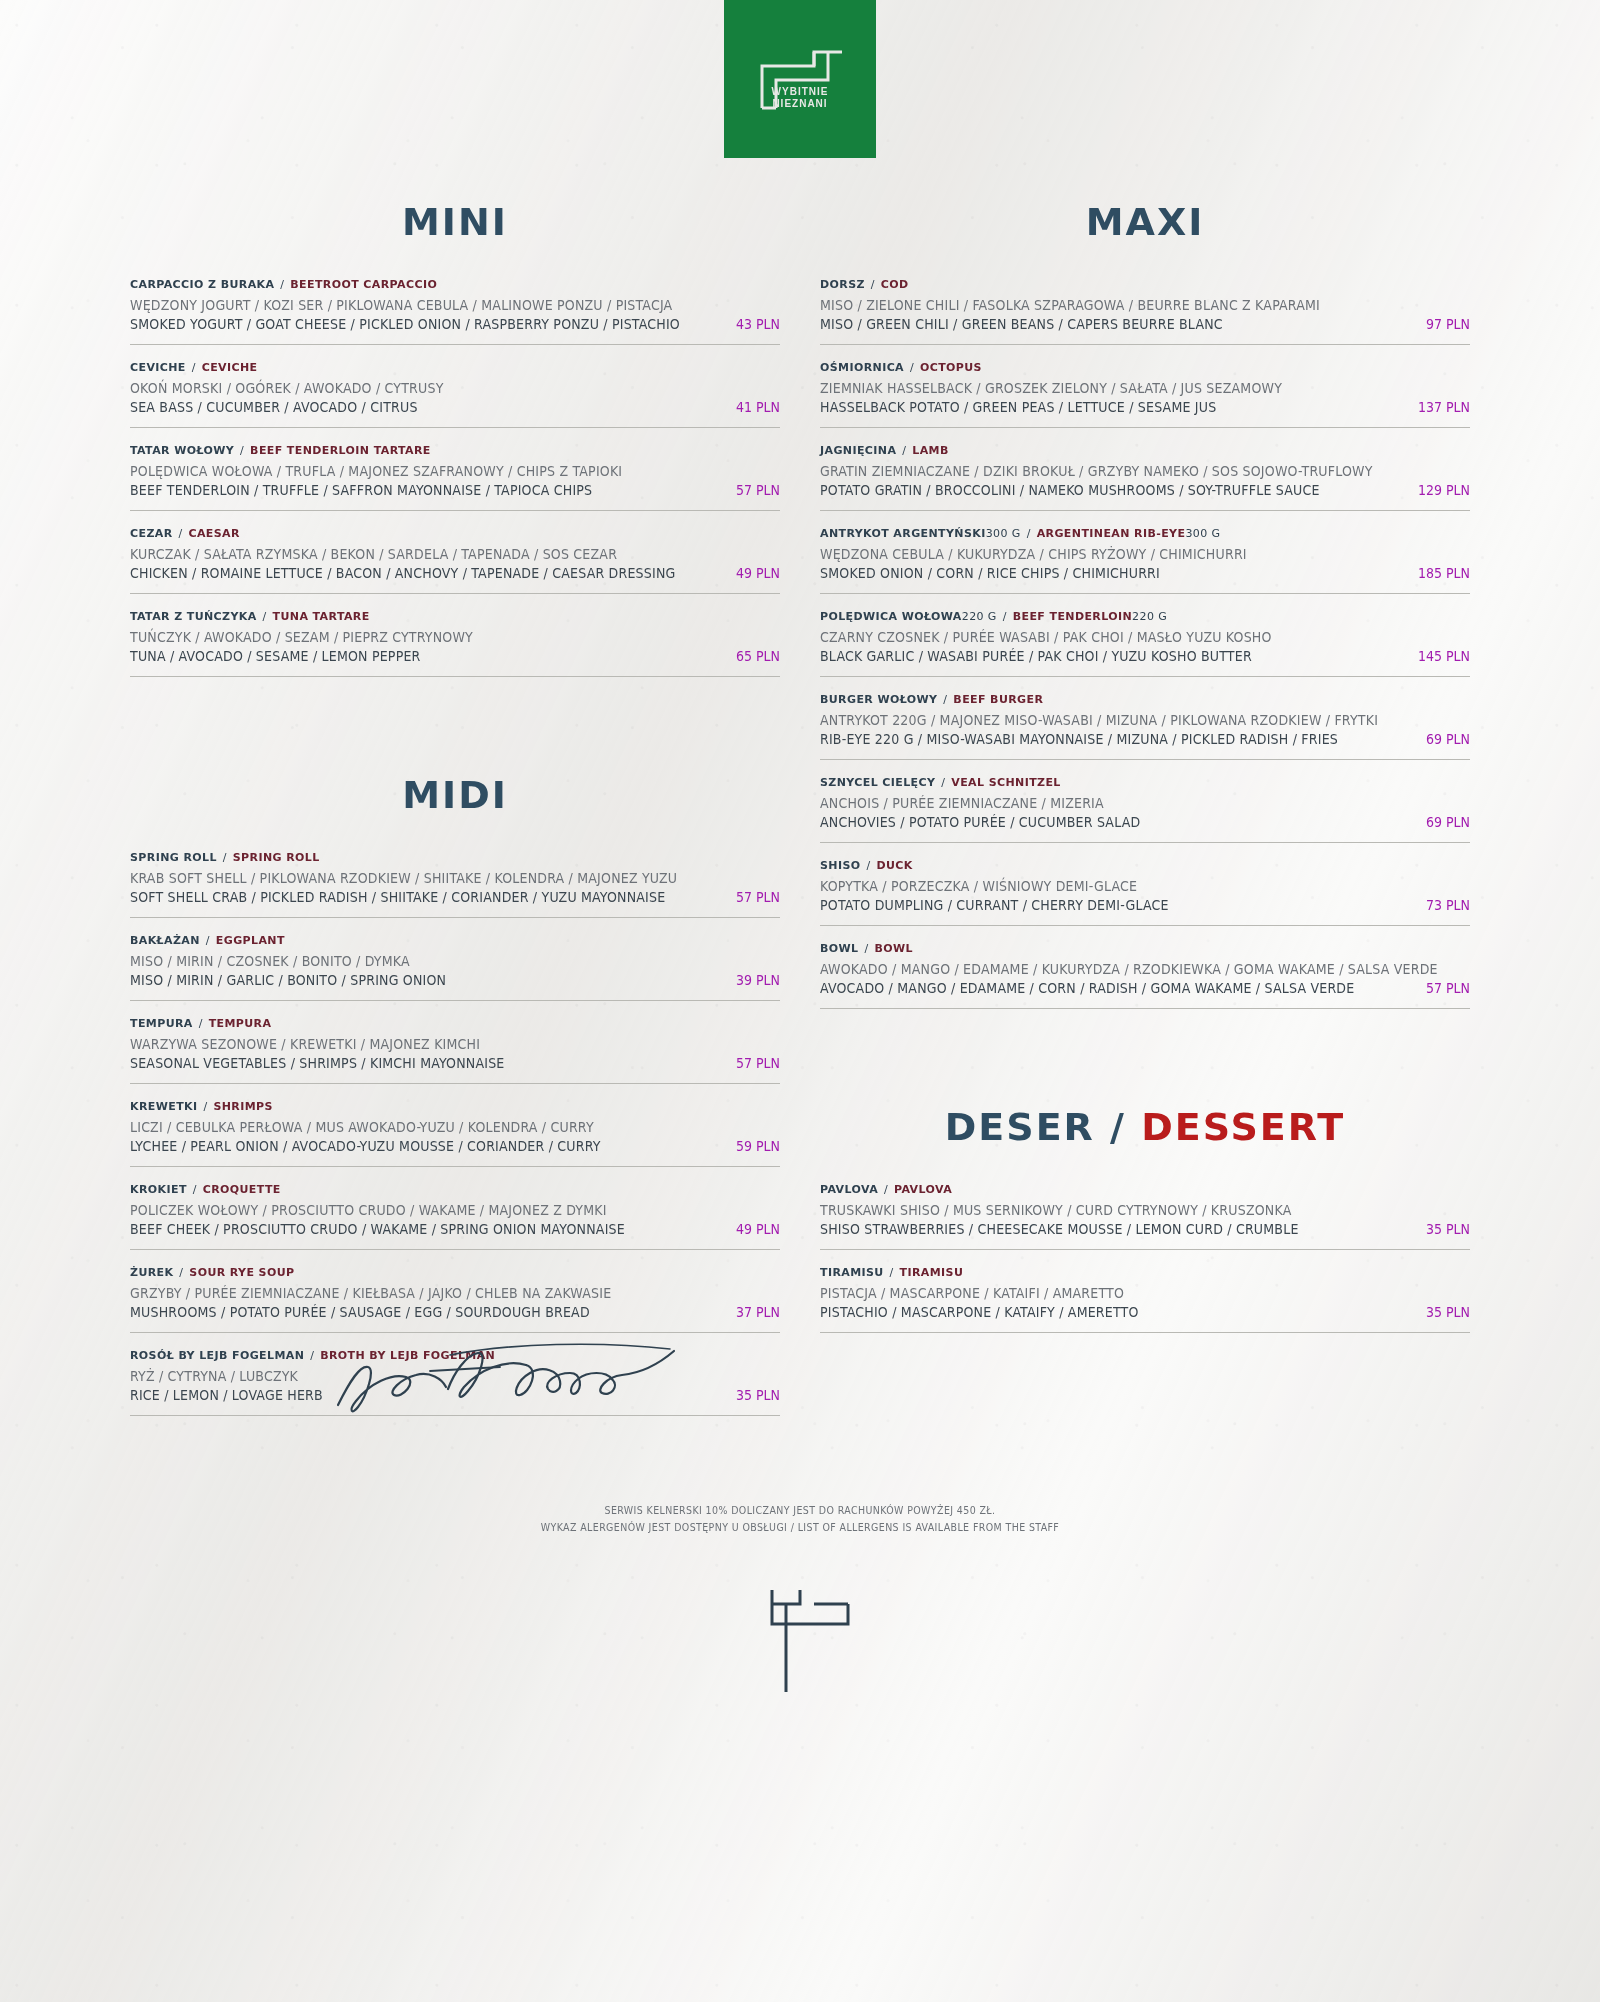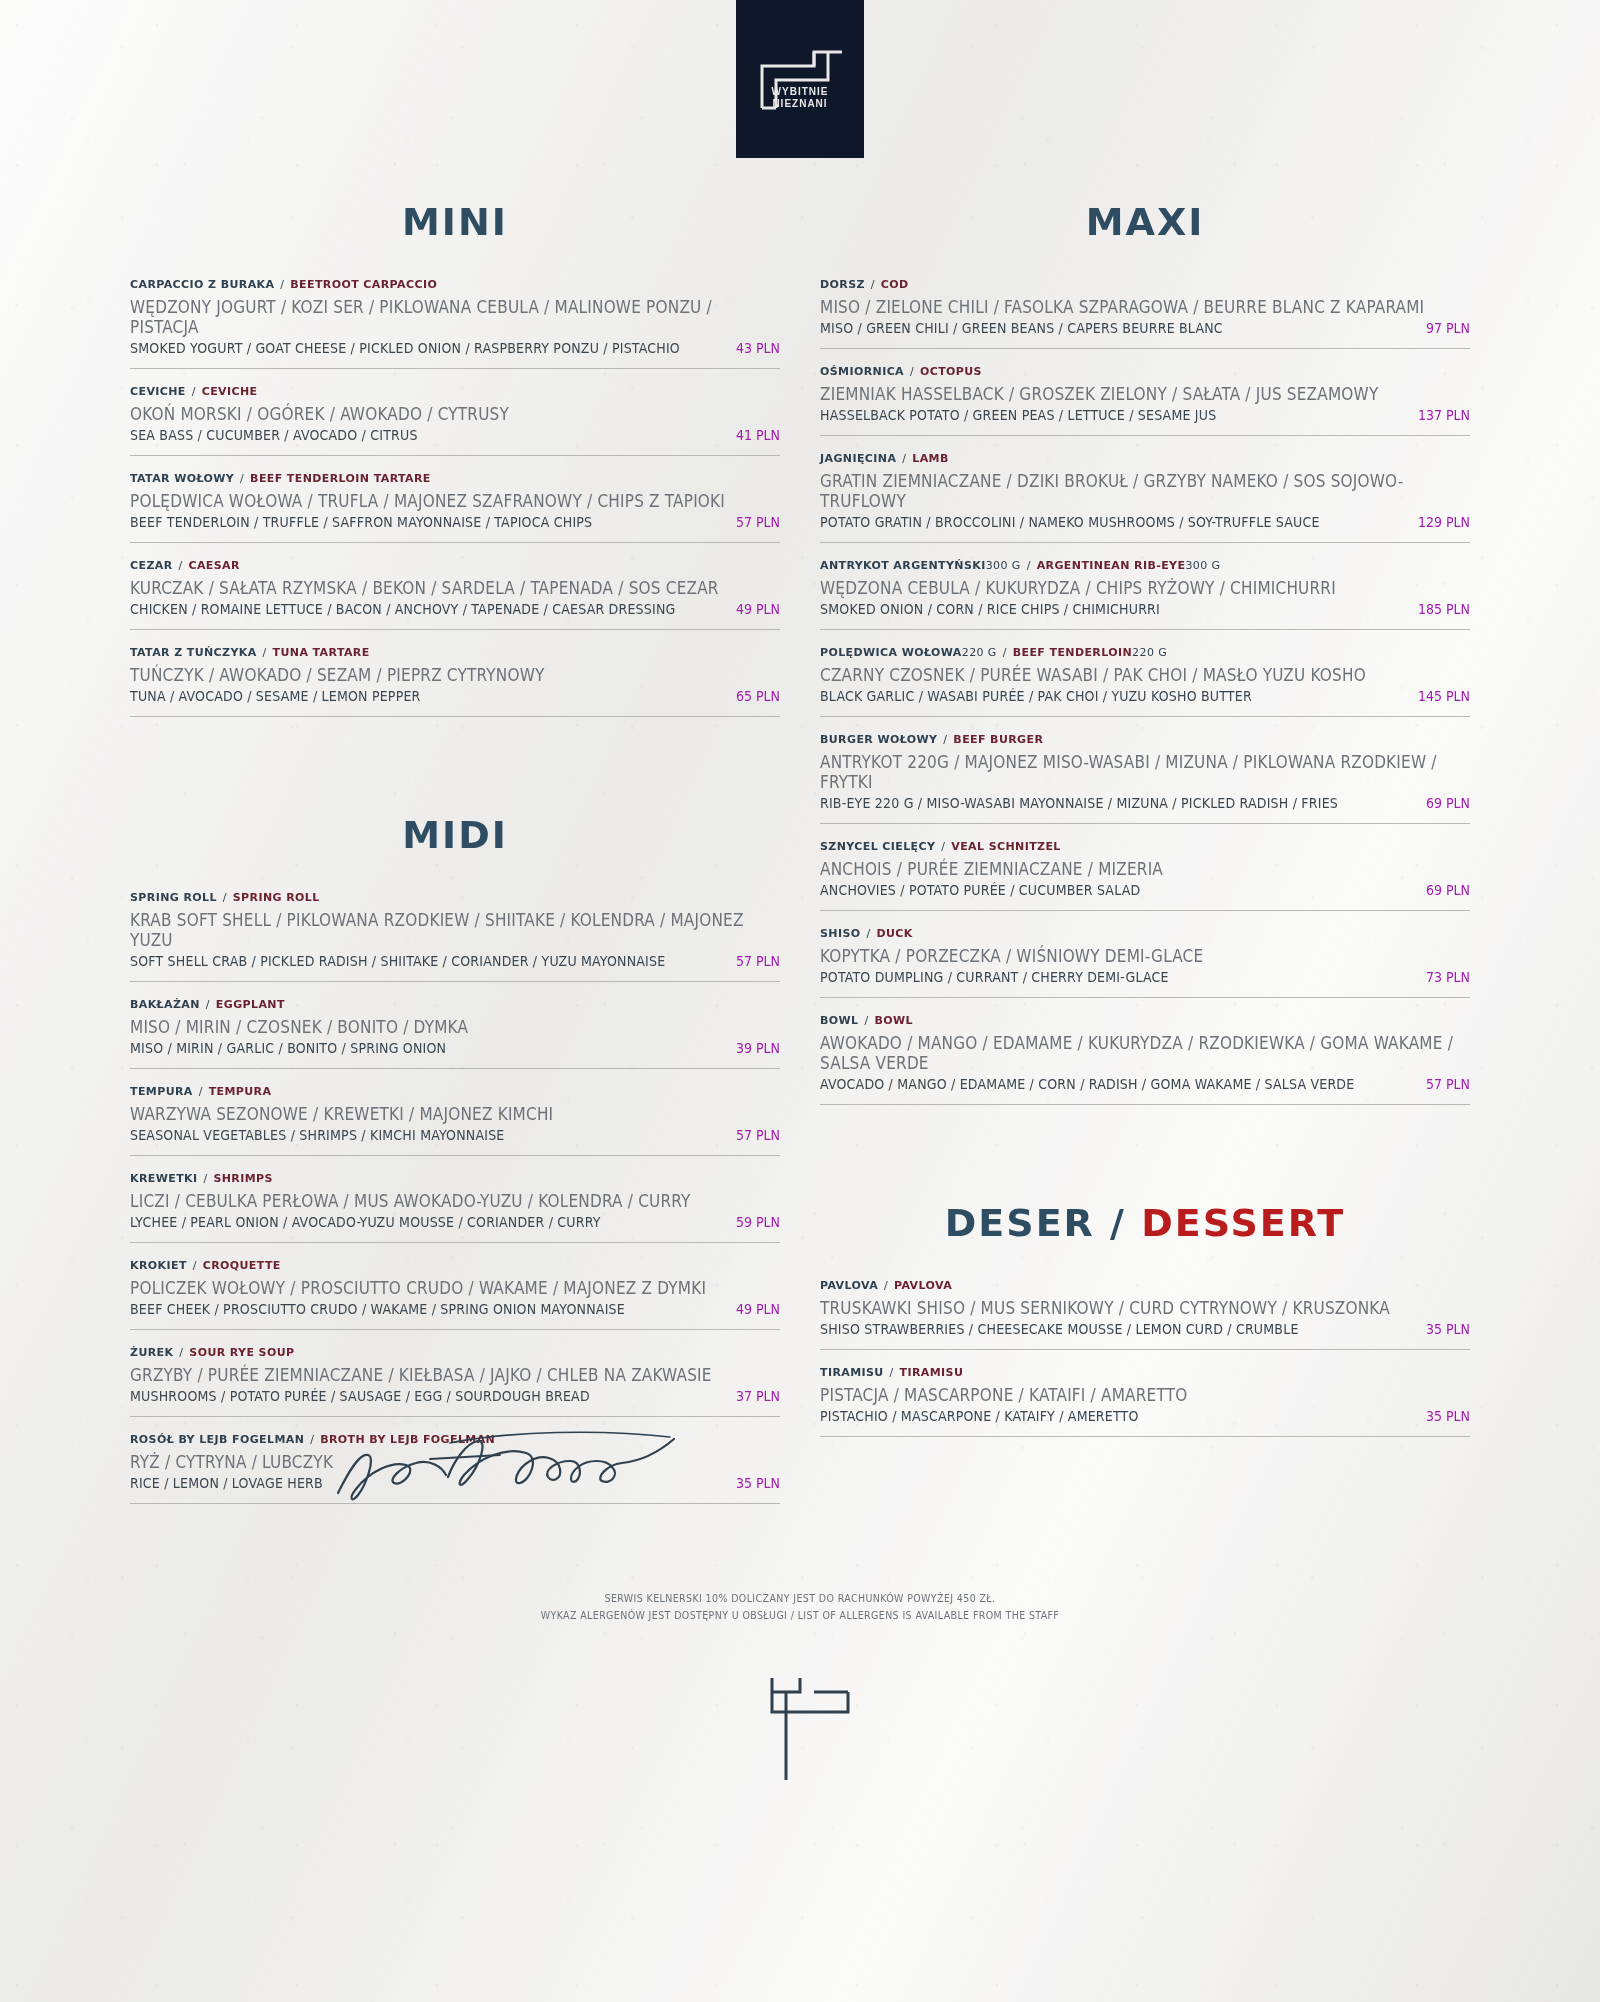--- a/index.html
+++ b/index.html
@@ -34,23 +34,23 @@
     position: relative;
     z-index: 2;
   }
 
   
   .logo-badge {
     position: absolute;
     top: 0;
     left: 50%;
     transform: translateX(-50%);
-    width: 128px;
+    width: 152px;
     height: 158px;
-    background: #0f172a;
+    background: #15803d;
     display: flex;
     align-items: center;
     justify-content: center;
   }
   .logo-badge svg { display:block; }
   .logo-text {
     position: absolute;
     bottom: 48px;
     left: 0;
     right: 0;
@@ -99,21 +99,21 @@
     font-weight: bold;
     letter-spacing: 0.4px;
     margin-bottom: 6px;
     font-family: "DejaVu Sans", sans-serif;
   }
   .item-name .pl { color: #2f414f; }
   .item-name .sep { color: #2f414f; font-weight: normal; padding: 0 2px; }
   .item-name .en { color: #6b2230; }
   .item-name .qty { font-weight: normal; color: #2f414f; }
   .desc-pl {
-    font-size: 17px;
+    font-size: 14px;
     color: #6d7278;
     letter-spacing: 0.2px;
     margin-bottom: 3px;
     font-family: "DejaVu Sans Condensed", "DejaVu Sans", sans-serif;
   }
   .desc-row {
     display: flex;
     align-items: baseline;
     justify-content: space-between;
     gap: 14px;

